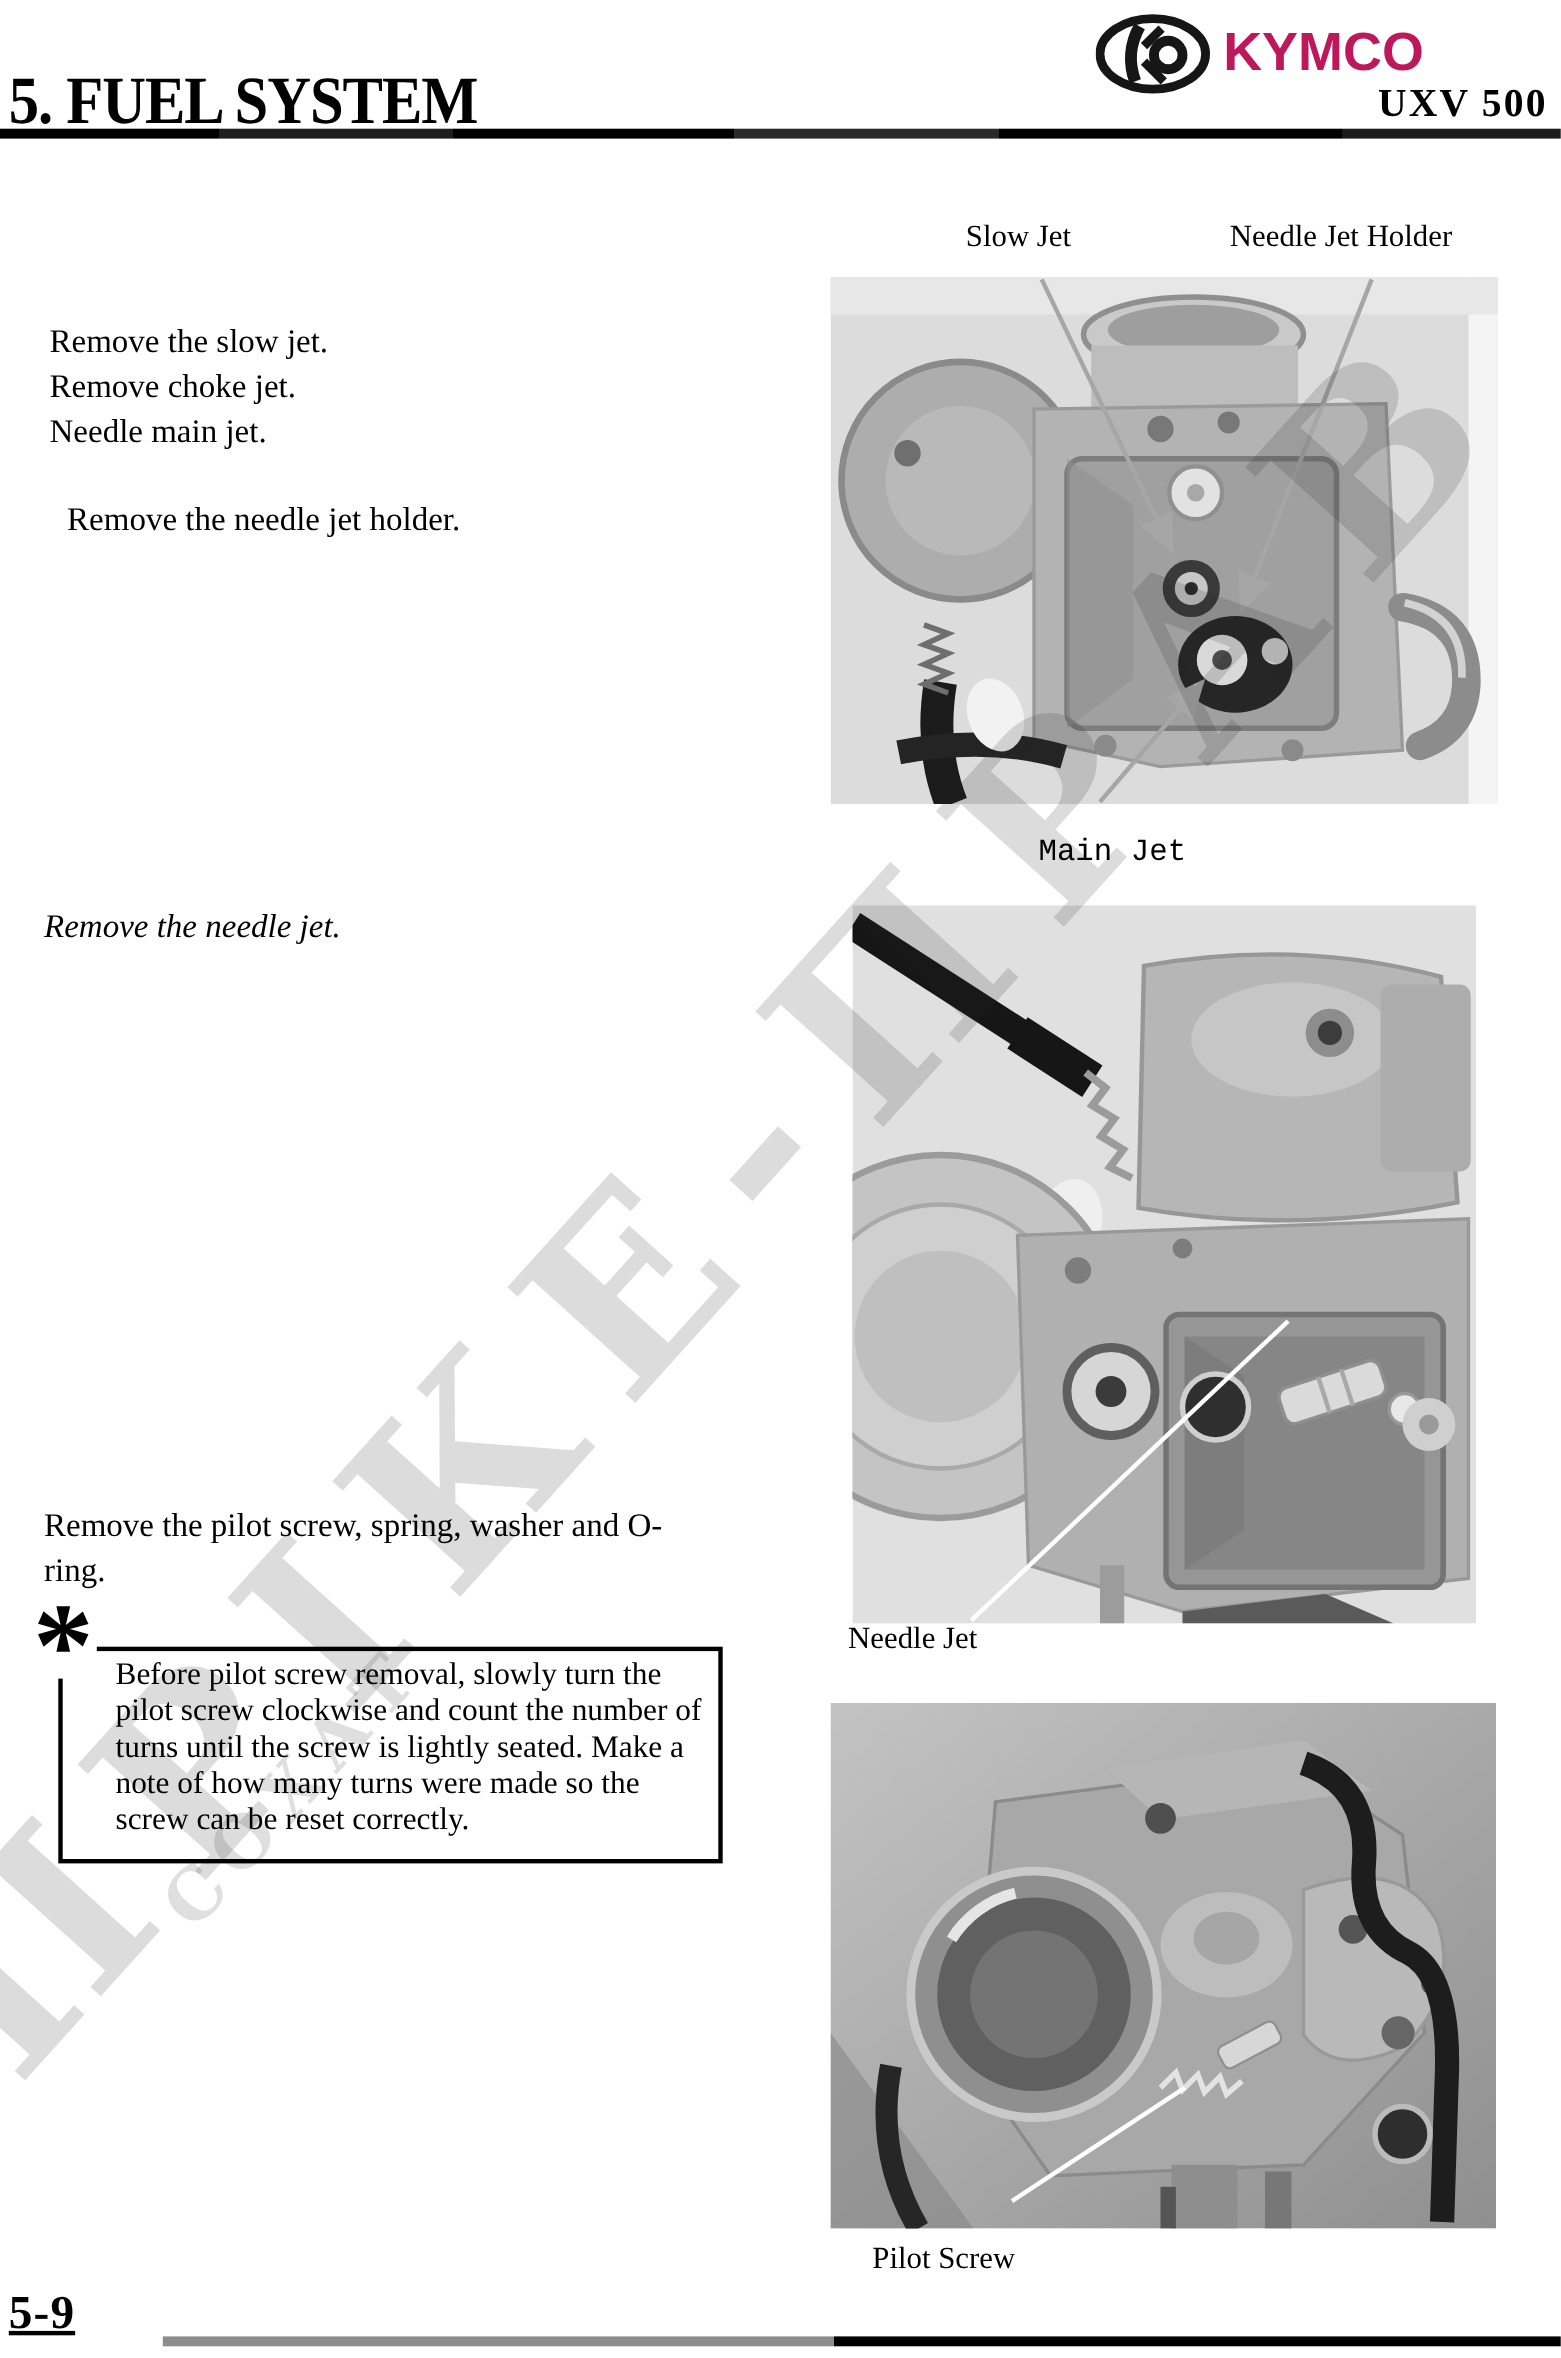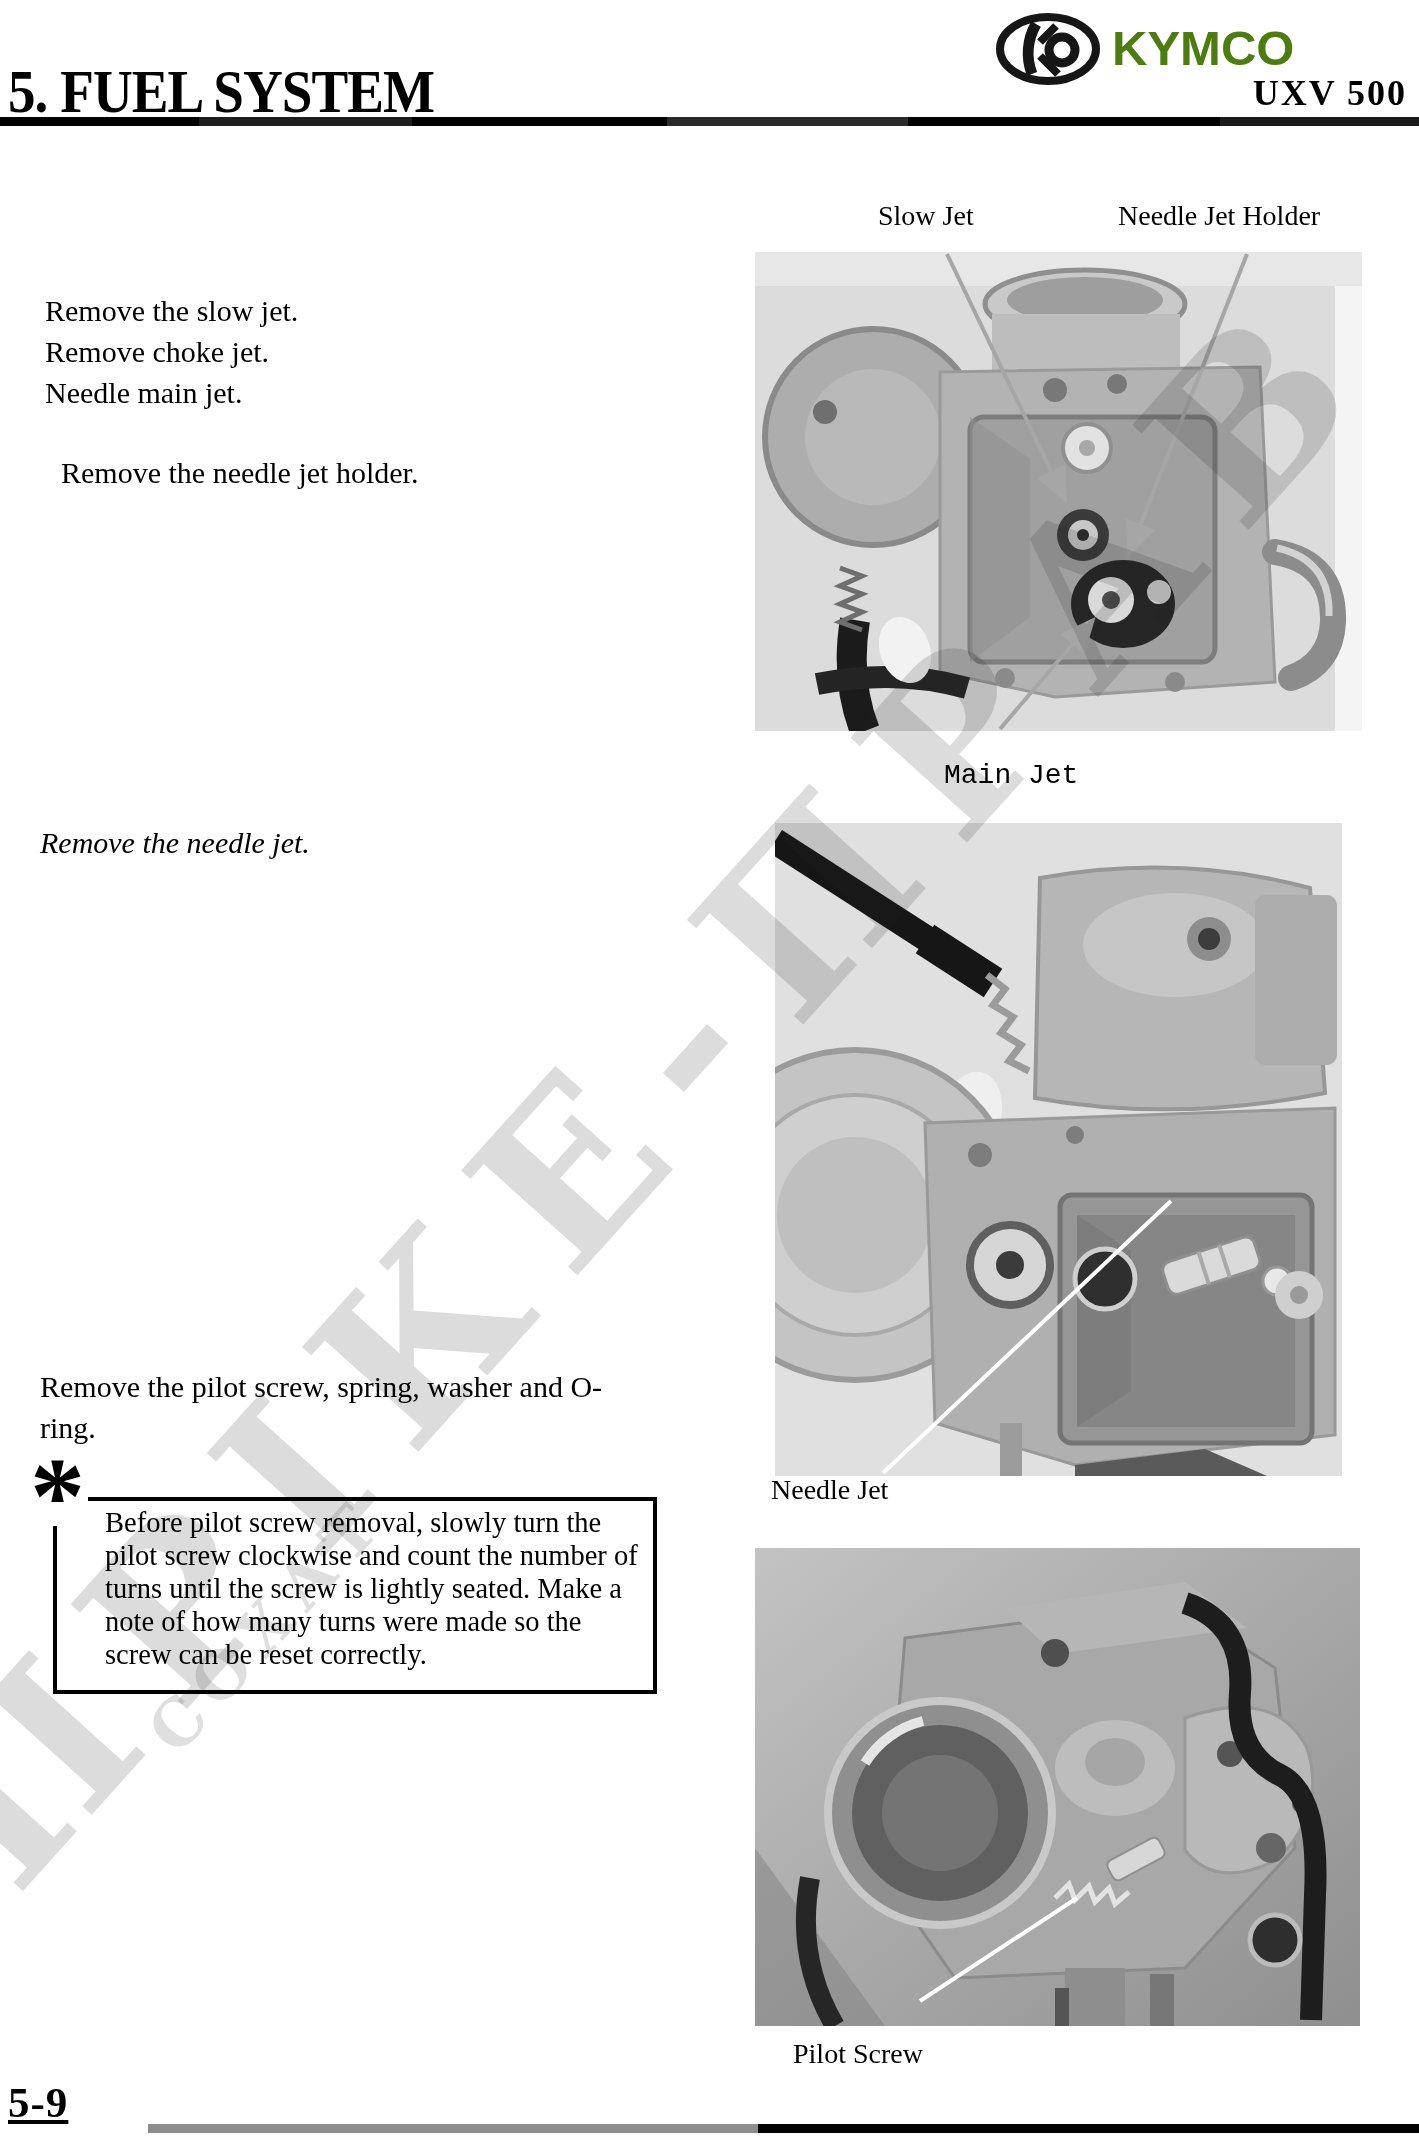--- a/index.html
+++ b/index.html
@@ -17,21 +17,21 @@
   .wm-small { left:185px; top:1700px; font-size:64px; letter-spacing:12px;
               transform:rotate(-48deg); transform-origin:0% 100%; line-height:1;
               color:rgba(40,40,40,0.15); }
   
   .photo { position:absolute; z-index:1; }
   .txt   { position:absolute; z-index:3; }
   
   .title { font-size:58px; font-weight:bold; letter-spacing:-1px;
            transform:scale(0.95,1.06); transform-origin:0 0; white-space:nowrap; }
   .brand-name { font-family:"Liberation Sans","DejaVu Sans",sans-serif; font-weight:bold;
-                font-size:49px; letter-spacing:0px; color:#4d7c0f; white-space:nowrap; }
+                font-size:49px; letter-spacing:0px; color:#be185d; white-space:nowrap; }
   .model { font-size:36px; font-weight:bold; letter-spacing:2px; white-space:nowrap; }
   .header-rule { position:absolute; left:0; top:117px; width:1419px; height:9px; z-index:3;
     background:linear-gradient(90deg,#000 0 14%,#1e1e1e 14% 29%,#000 29% 47%,#2a2a2a 47% 64%,#000 64% 86%,#1a1a1a 86% 100%); }
   
   .step  { font-size:30px; line-height:41px; white-space:nowrap; }
   .para  { font-size:30px; line-height:41px; }
   .label { font-size:28px; white-space:nowrap; }
   
   .note-box { position:absolute; left:53px; top:1497px; width:604px; height:197px;
               border:4px solid #000; z-index:3; background:transparent;padding-left:35px; }

